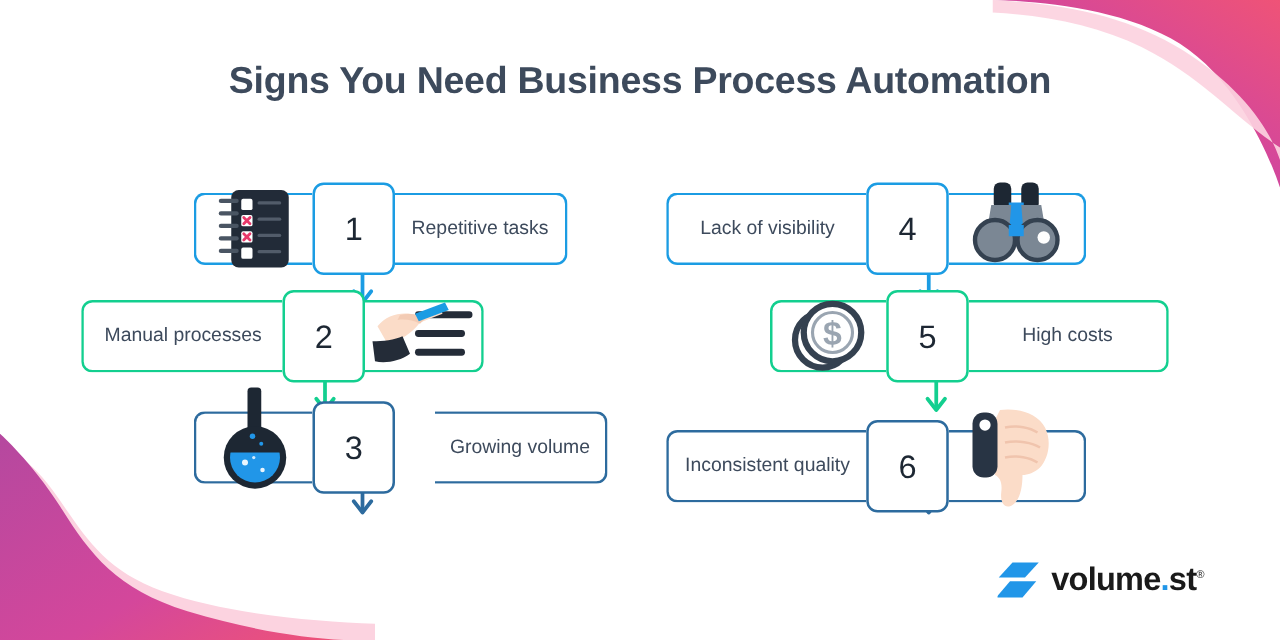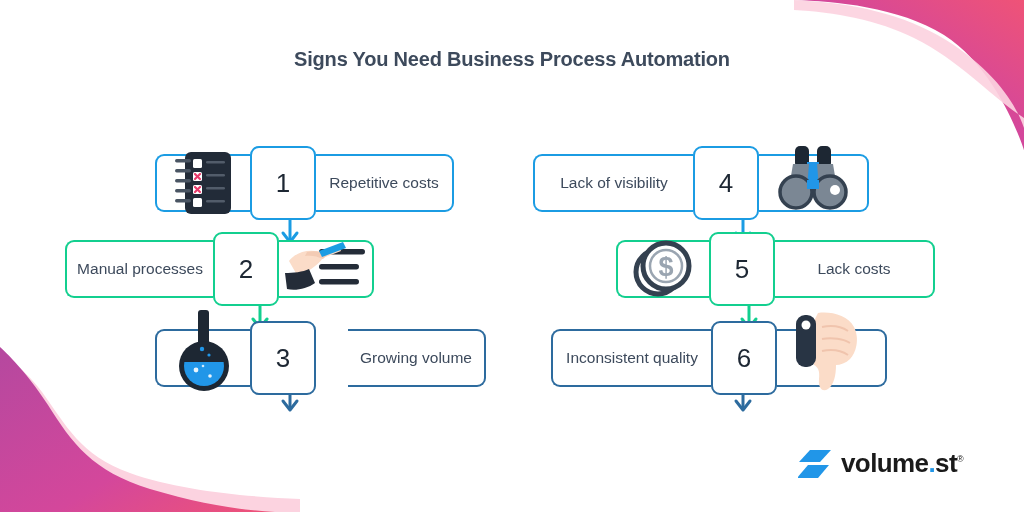--- a/index.html
+++ b/index.html
@@ -20,21 +20,21 @@
   .deco { position: absolute; pointer-events: none; }
   #deco-tr { top: 0; right: 0; width: 230px; height: 150px; }
   #deco-bl { bottom: 0; left: 0; width: 330px; height: 165px; }
 
   #page-title {
     position: absolute;
     top: 48px;
     left: 0;
     width: 1024px;
     text-align: center;
-    font-size: 20px;
+    font-size: 30px;
     font-weight: bold;
     color: #3d4a5c;
     letter-spacing: -0.2px;
   }
 
   .col { position: absolute; }
   #col-left  { left: 60px;  top: 140px; width: 440px; height: 260px; }
   #col-right { left: 528px; top: 140px; width: 440px; height: 260px; }
 
   .row {
@@ -158,29 +158,29 @@
           </g>
           <g fill="#525c6a">
             <rect x="31" y="11" width="19" height="2.6" rx="1.3"></rect>
             <rect x="31" y="24" width="19" height="2.6" rx="1.3"></rect>
             <rect x="31" y="37" width="19" height="2.6" rx="1.3"></rect>
             <rect x="31" y="50" width="19" height="2.6" rx="1.3"></rect>
           </g>
         </svg>
       </div>
       <div class="cell num">1</div>
-      <div class="cell label right-cell" style="width:138px;">Repetitive costs</div>
+      <div class="cell label right-cell" style="width:138px;">Repetitive tasks</div>
     </div>
     <svg class="arrow" style="left:218px; top:60px; width:24px; height:52px;" viewBox="0 0 24 52">
       <path d="M12,0 L12,40" stroke="#1b9ce3" stroke-width="3" fill="none"></path>
       <path d="M5,33 L12,42 L19,33" stroke="#1b9ce3" stroke-width="3" fill="none" stroke-linecap="round" stroke-linejoin="round"></path>
     </svg>
 
     <div class="row green" style="left:5px; top:100px;">
-      <div class="cell label left-cell" style="width:148px;">Manual processes</div>
+      <div class="cell label left-cell" style="width:161px;">Manual processes</div>
       <div class="cell num">2</div>
       <div class="cell icon right-cell" style="width:95px;">
         <svg width="86" height="60" viewBox="0 0 86 60">
           <g fill="#242c38">
             <rect x="36" y="10" width="46" height="5.5" rx="2.7"></rect>
             <rect x="36" y="25" width="40" height="5.5" rx="2.7"></rect>
             <rect x="36" y="40" width="40" height="5.5" rx="2.7"></rect>
           </g>
           <path d="M6,22 C14,12 26,10 38,13 L56,7 L58,12 L40,19 C34,27 24,34 14,36 Z" fill="#fbdcc8"></path>
           <path d="M24,13 C32,11 40,13 44,16 L40,20 C34,17 28,16 22,17 Z" fill="#f3cbb4"></path>
@@ -249,28 +249,28 @@
     <div class="row green" style="left:88px; top:100px;">
       <div class="cell icon left-cell" style="width:93px;">
         <svg width="66" height="62" viewBox="0 0 66 62">
           <circle cx="27" cy="34" r="22" fill="none" stroke="#344150" stroke-width="5"></circle>
           <circle cx="35" cy="28" r="23" fill="#ffffff" stroke="#344150" stroke-width="5"></circle>
           <circle cx="35" cy="28" r="16" fill="none" stroke="#9aa5b1" stroke-width="2.5"></circle>
           <text x="35" y="38" text-anchor="middle" font-family="Liberation Sans, sans-serif" font-size="27" font-weight="bold" fill="#9aa5b1">$</text>
         </svg>
       </div>
       <div class="cell num">5</div>
-      <div class="cell label right-cell" style="width:160px;">Lack costs</div>
+      <div class="cell label right-cell" style="width:160px;">High costs</div>
     </div>
     <svg class="arrow" style="left:209px; top:146px; width:24px; height:52px;" viewBox="0 0 24 52">
       <path d="M12,0 L12,40" stroke="#13cf8f" stroke-width="3" fill="none"></path>
       <path d="M5,33 L12,42 L19,33" stroke="#13cf8f" stroke-width="3" fill="none" stroke-linecap="round" stroke-linejoin="round"></path>
     </svg>
 
-    <div class="row navy" style="left:5px; top:189px;margin-left:18px;">
+    <div class="row navy" style="left:5px; top:204px;">
       <div class="cell label left-cell" style="width:160px;">Inconsistent quality</div>
       <div class="cell num">6</div>
       <div class="cell icon right-cell" style="width:110px;">
         <svg width="78" height="78" viewBox="0 0 78 78">
           <path d="M26,-6 C38,-8 56,-4 62,8 C68,20 64,34 58,40 C54,44 48,46 44,46 C44,56 42,66 36,70 C30,74 26,68 27,60 C28,52 26,48 22,46 L18,10 Z" fill="#fbdcc8"></path>
           <g fill="none" stroke="#f0c4ad" stroke-width="2">
             <path d="M30,8 C40,6 50,8 56,12"></path>
             <path d="M30,20 C40,18 52,20 58,24"></path>
             <path d="M30,32 C40,30 50,32 56,36"></path>
           </g>

